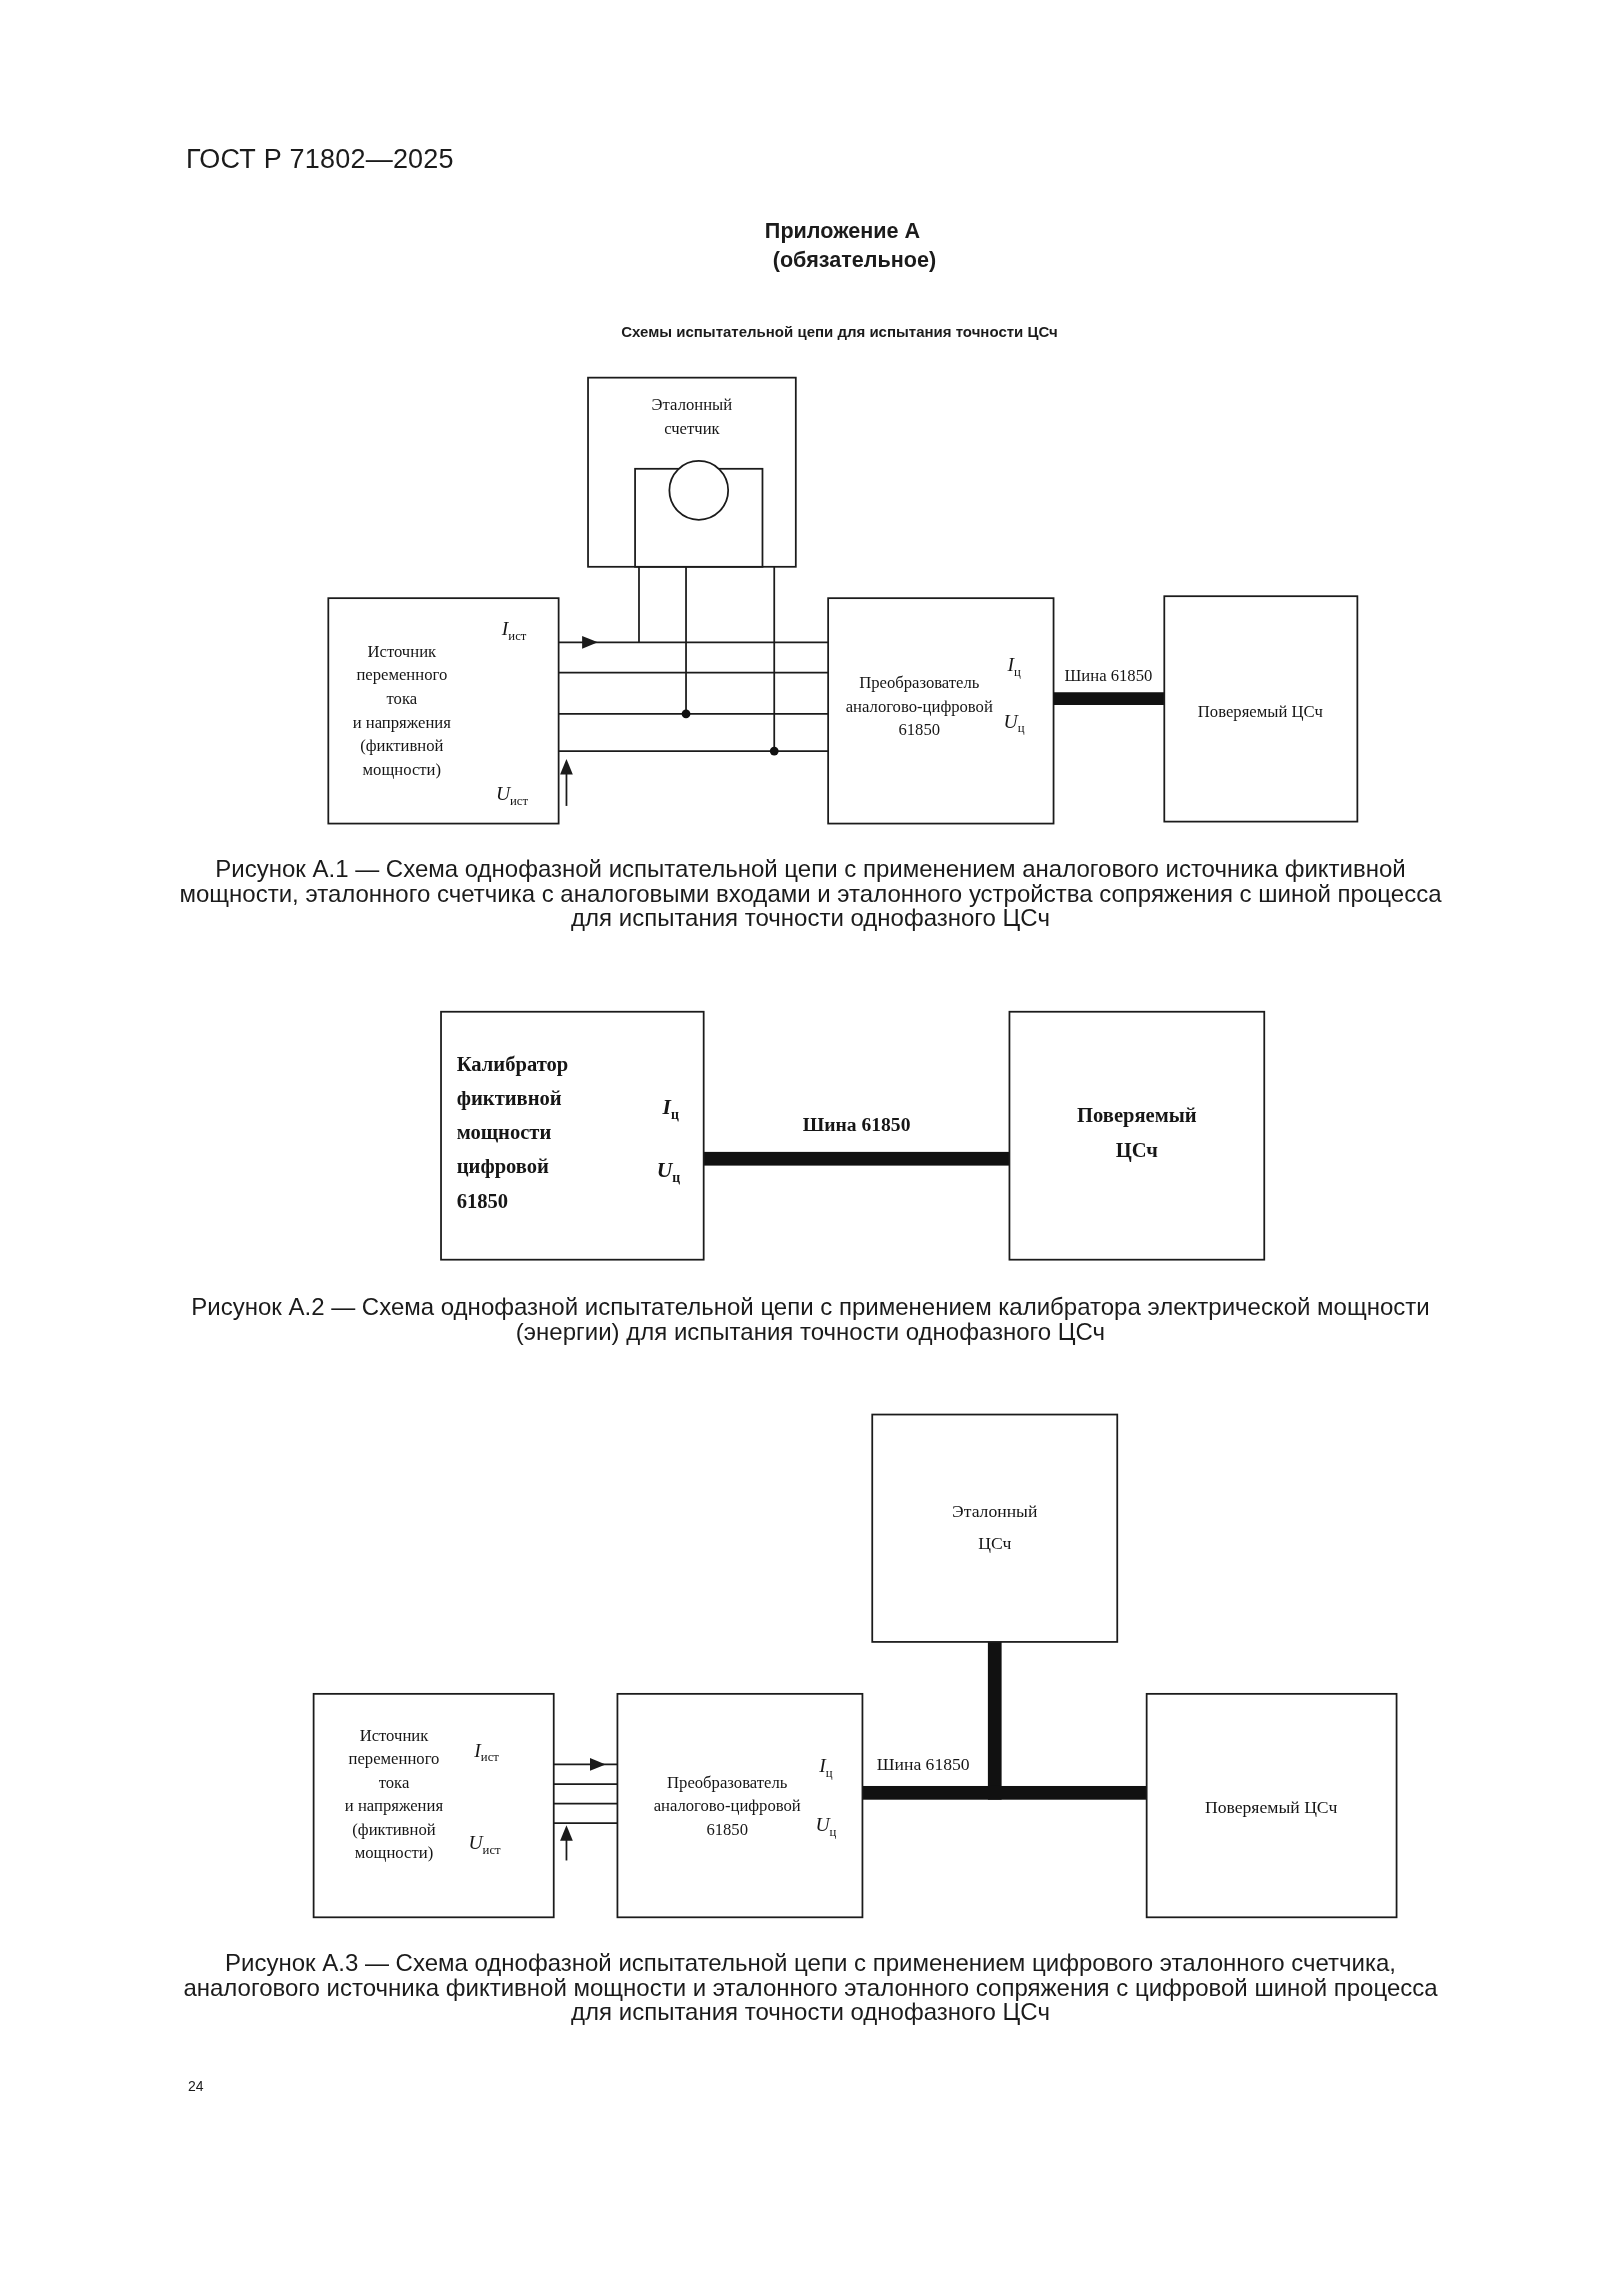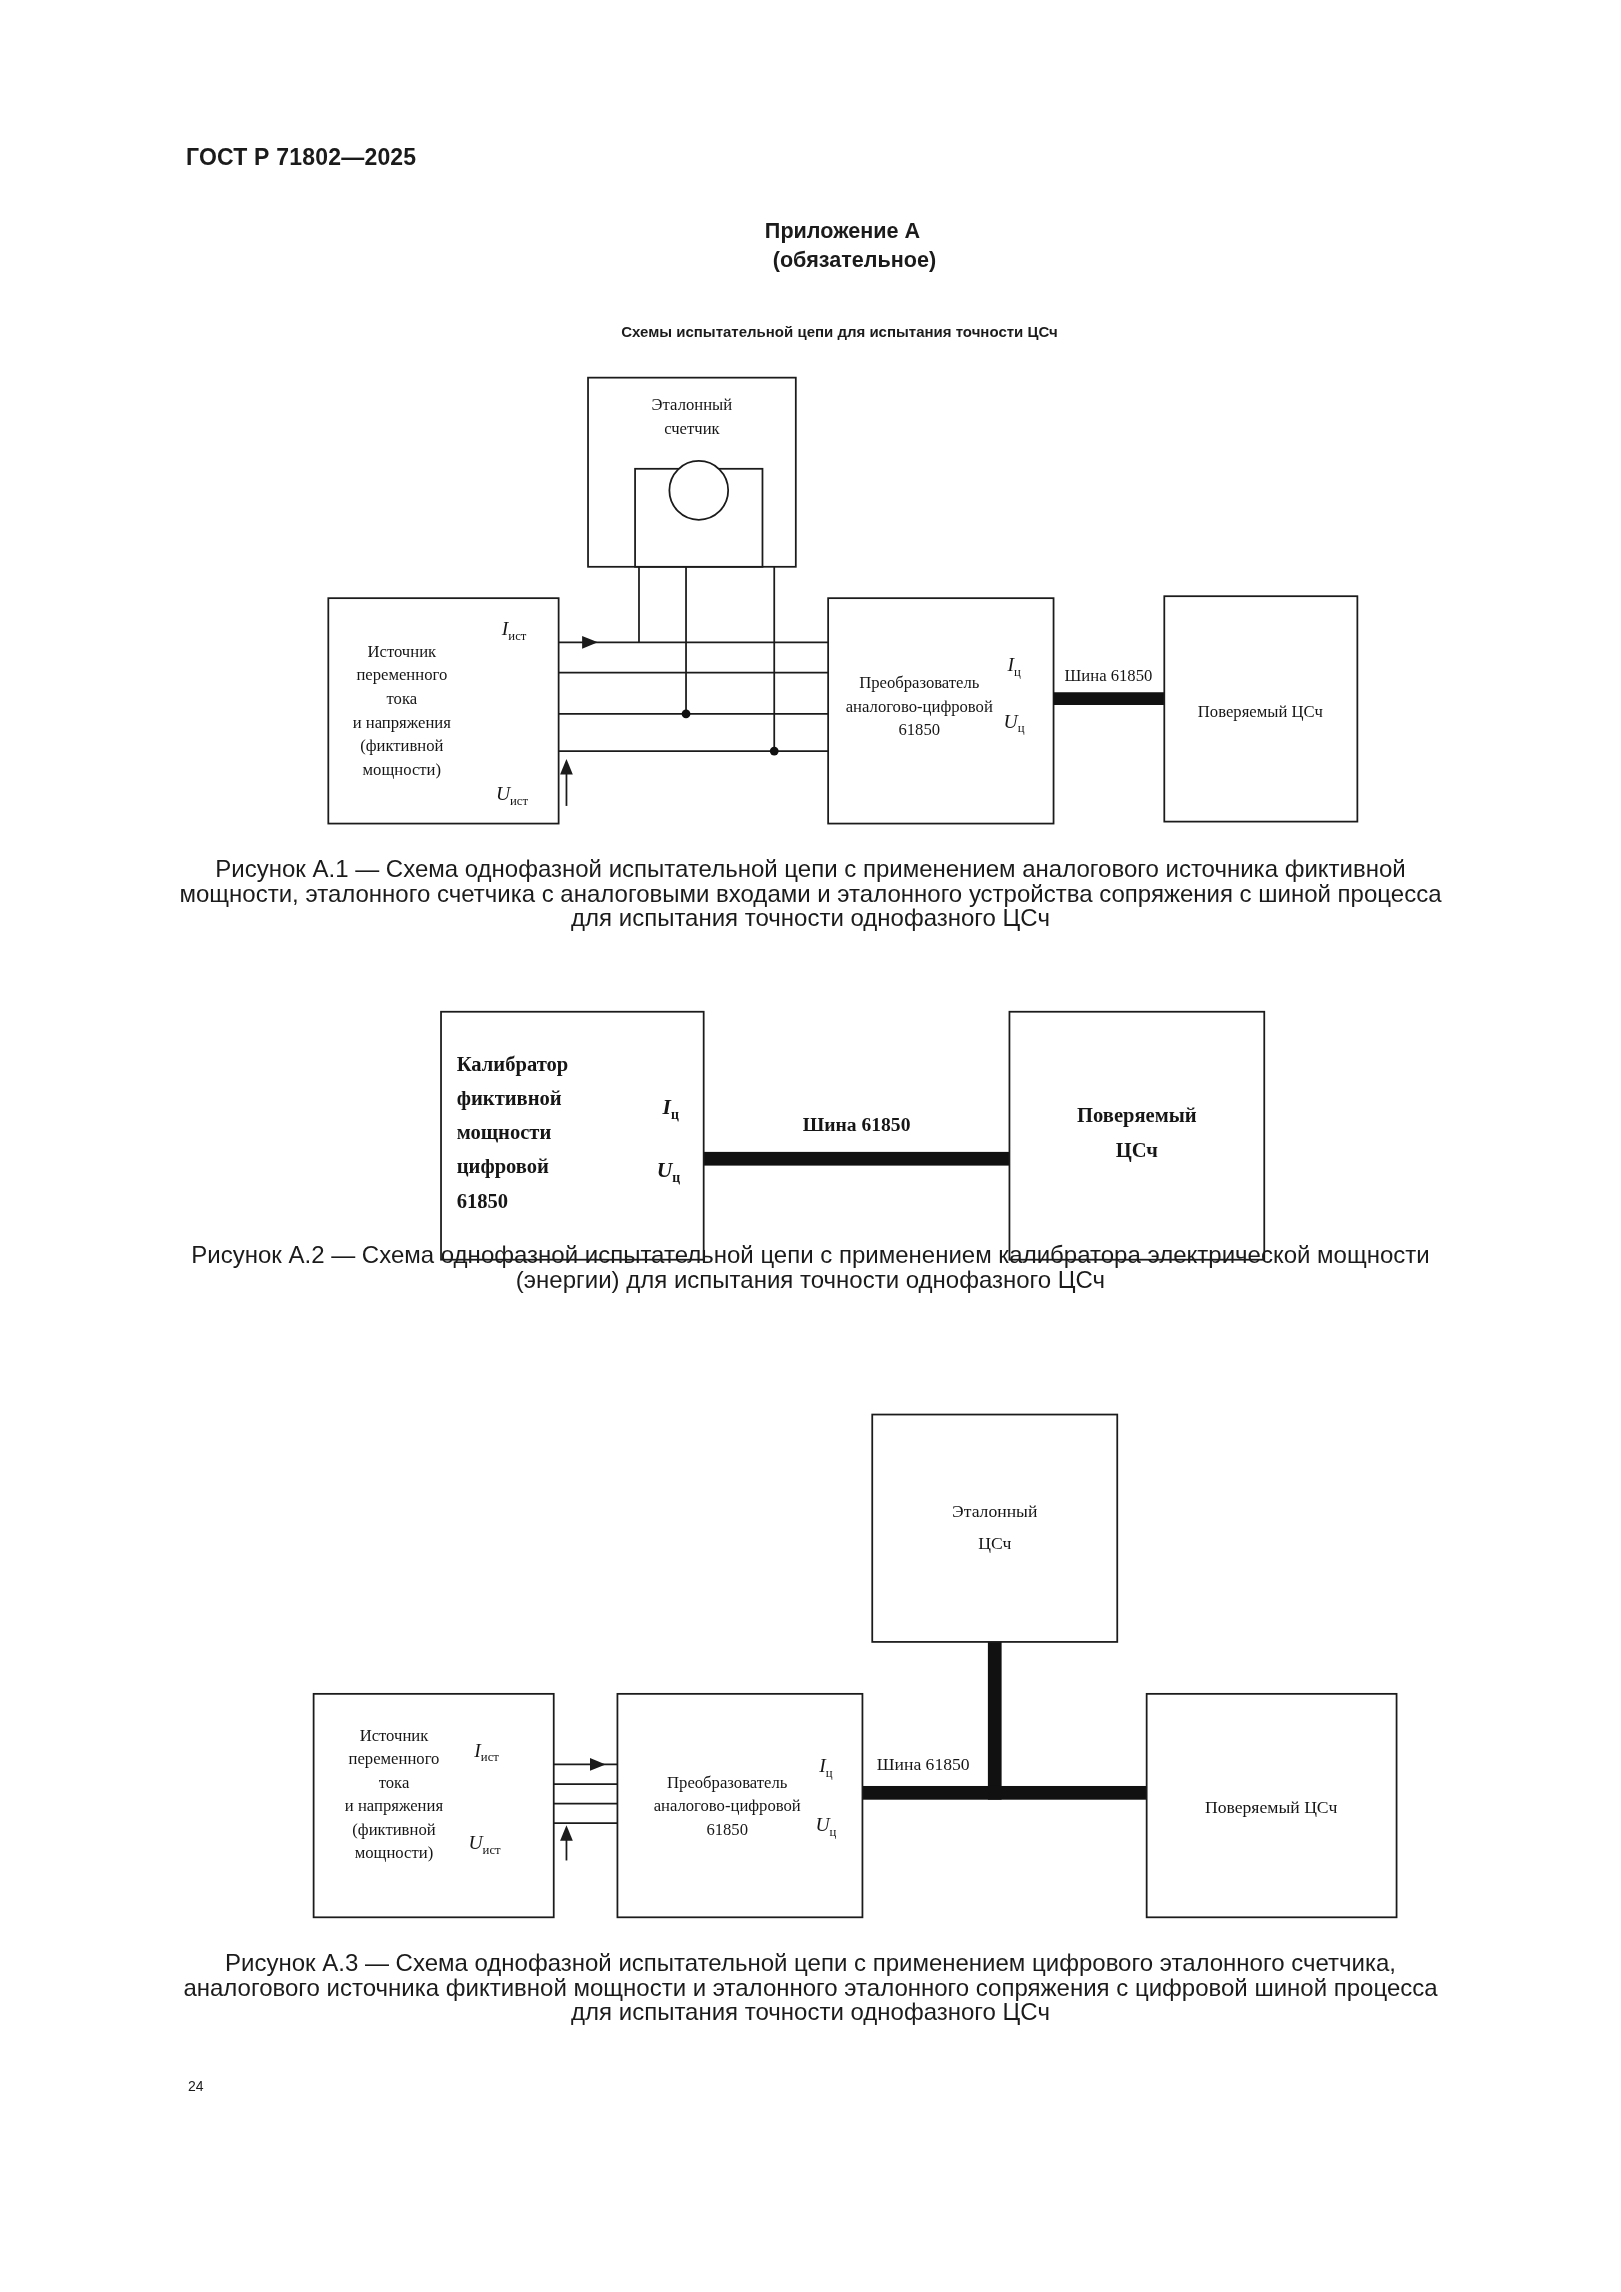--- a/index.html
+++ b/index.html
@@ -1,25 +1,25 @@
 <!DOCTYPE html>
 <html><head>
 <meta charset="utf-8">
 <style>
   html,body{margin:0;padding:0;}
   body{width:1621px;height:2293px;position:relative;background:#ffffff;
        font-family:"Liberation Sans","DejaVu Sans",sans-serif;color:#1b1b1b;overflow:hidden;}
-  .doc-header{position:absolute;left:186px;top:144px;font-size:23px;font-weight:bold;letter-spacing:0.2px;}
+  .doc-header{position:absolute;left:186px;top:144px;font-size:27px;font-weight:normal;letter-spacing:0.2px;}
   .centered{position:absolute;left:0;width:1621px;text-align:center;}
   .appendix-title{top:218px;font-size:21.6px;font-weight:bold;margin-left:32px;}
   .appendix-subtitle{top:247px;font-size:21.6px;font-weight:bold;padding-left:44px;}
   .section-title{top:323px;font-size:15px;font-weight:bold;padding-left:29px;}
   .caption{font-size:24px;line-height:24.5px;}
   .cap-a1{top:857px;}
-  .cap-a2{top:1243px;}
+  .cap-a2{top:1295px;}
   .cap-a3{top:1951px;}
   .page-number{position:absolute;left:188px;top:2078px;font-size:14px;}
   #diagram-layer{position:absolute;left:0;top:0;}
   .box{fill:#ffffff;stroke:#1b1b1b;stroke-width:1.8;}
   .wire{stroke:#1b1b1b;stroke-width:1.8;fill:none;}
   .bus{fill:#111111;stroke:none;}
   .dot{fill:#111111;stroke:none;}
   .arrow{fill:#1b1b1b;stroke:none;}
   text{fill:#161616;}
   .ts{font-family:"Liberation Serif","DejaVu Serif",serif;font-size:17px;}

